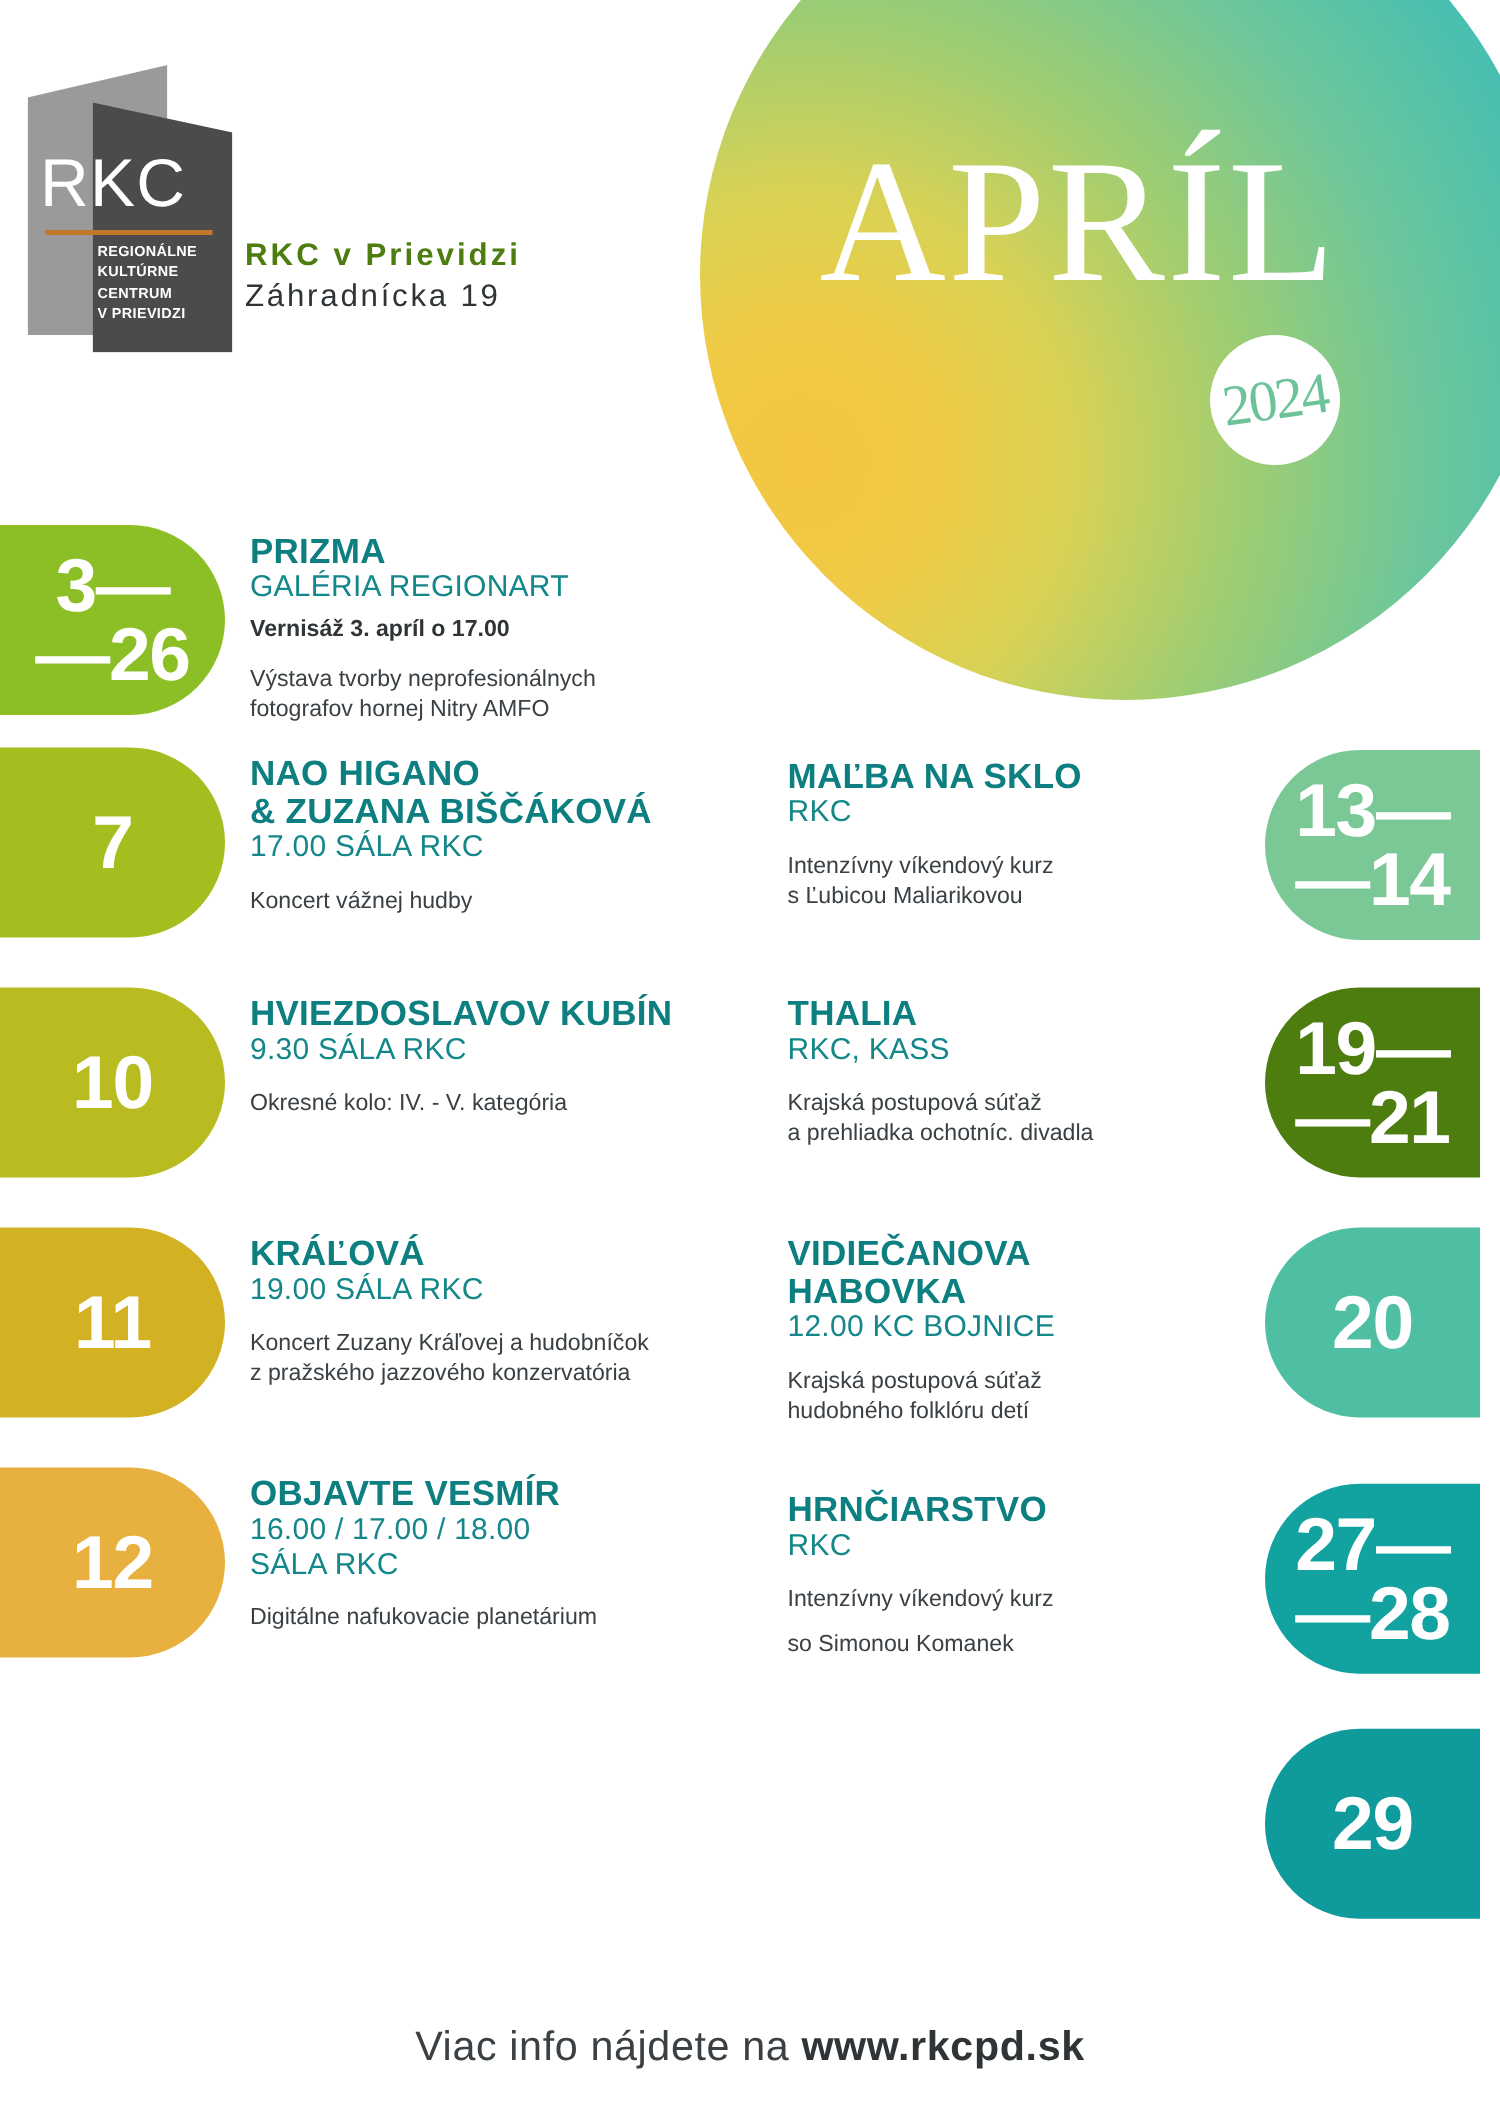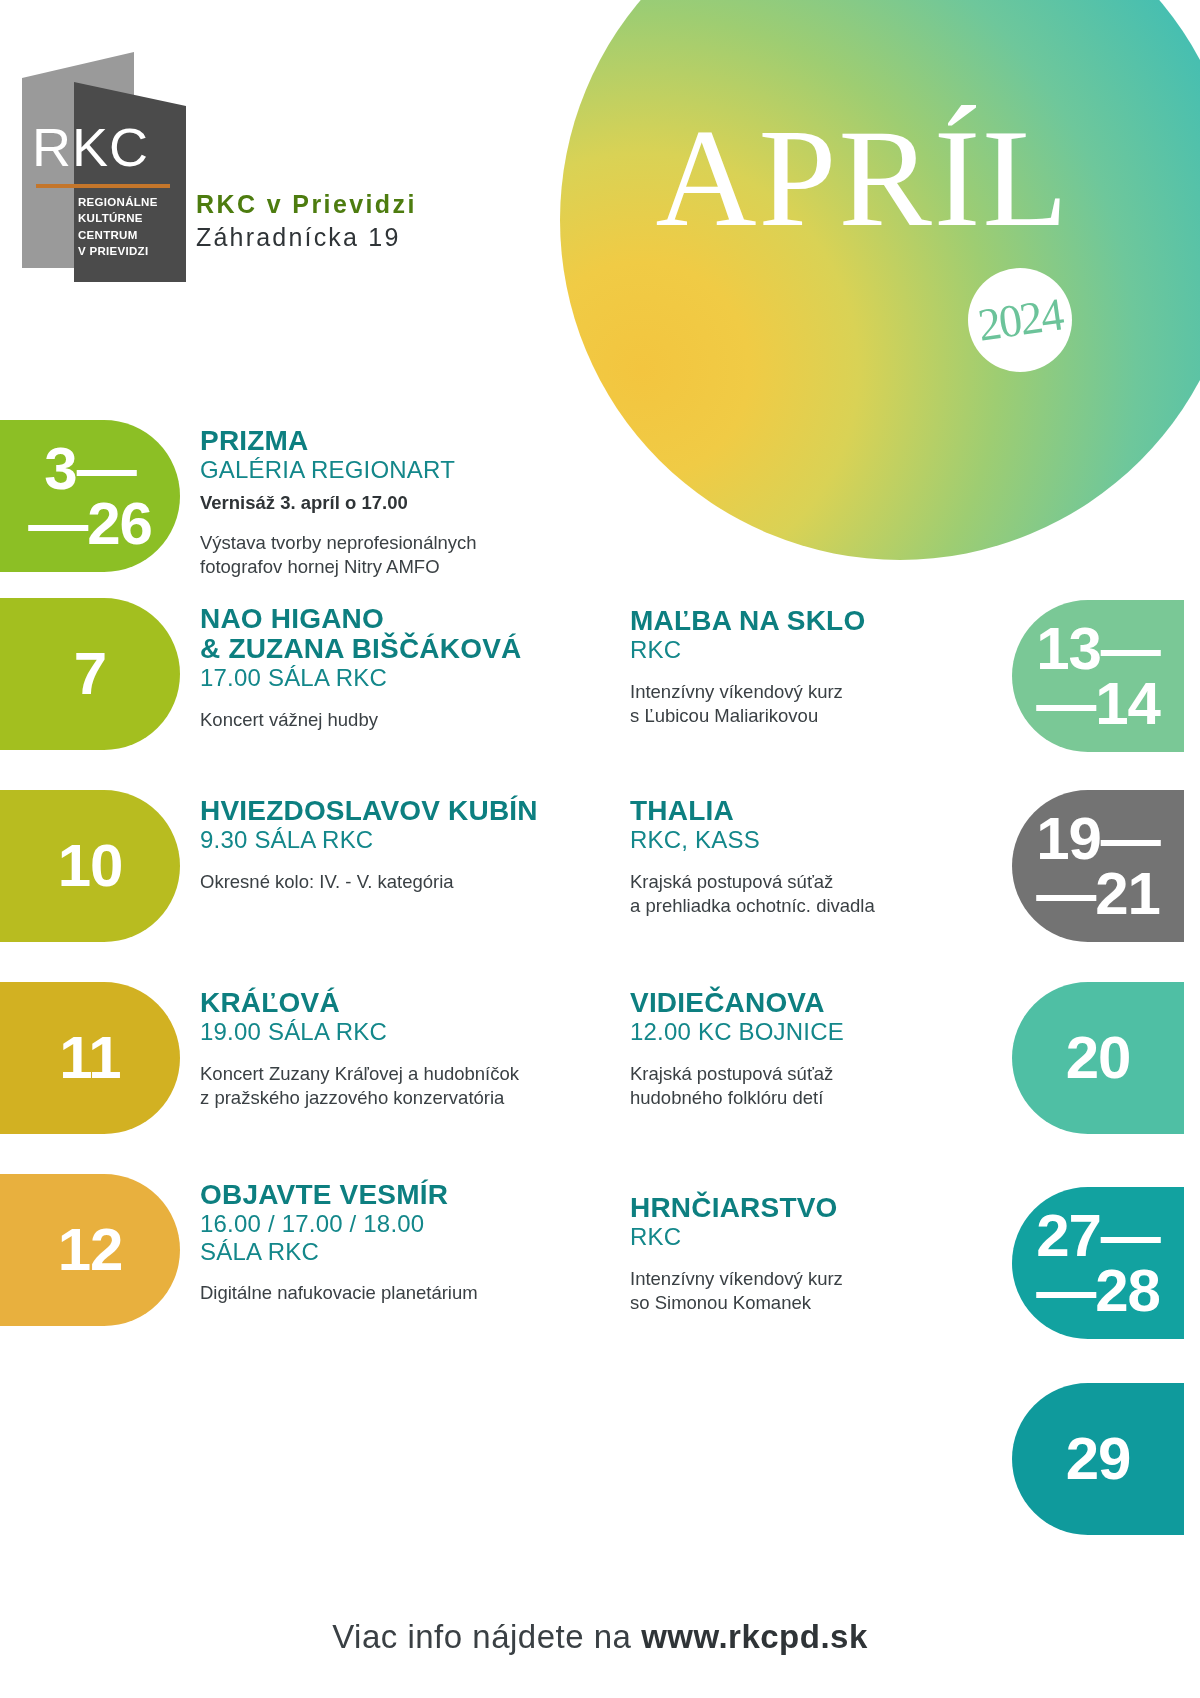--- a/index.html
+++ b/index.html
@@ -222,50 +222,51 @@
           <div class="dnum"><span>13—</span><span class="d2">—14</span></div>
         </div>
         <div class="txt right">
           <div class="t-title">MAĽBA NA SKLO</div>
           <div class="t-sub">RKC</div>
           <div class="t-desc">Intenzívny víkendový kurz</div>
           <div class="t-desc" style="margin-top: 0px;">s Ľubicou Maliarikovou</div>
         </div>
       </div>
       <div class="ev" style="height: 192px;">
-        <div class="pill right" style="background: #737373;">
+        <div class="pill right" style="background: #4d7c0f;">
           <div class="dnum"><span>19—</span><span class="d2">—21</span></div>
         </div>
         <div class="txt right">
           <div class="t-title">THALIA</div>
           <div class="t-sub">RKC, KASS</div>
           <div class="t-desc">Krajská postupová súťaž</div>
           <div class="t-desc" style="margin-top: 0px;">a prehliadka ochotníc. divadla</div>
         </div>
       </div>
       <div class="ev" style="height: 205px;">
         <div class="pill right" style="background: rgb(79, 191, 164);">
           <div class="dnum"><span>20</span></div>
         </div>
         <div class="txt right">
           <div class="t-title">VIDIEČANOVA</div>
+          <div class="t-title">HABOVKA</div>
           <div class="t-sub">12.00 KC BOJNICE</div>
           <div class="t-desc">Krajská postupová súťaž</div>
           <div class="t-desc" style="margin-top: 0px;">hudobného folklóru detí</div>
         </div>
       </div>
       <div class="ev" style="height: 196px;">
         <div class="pill right" style="background: rgb(18, 162, 160);">
           <div class="dnum"><span>27—</span><span class="d2">—28</span></div>
         </div>
         <div class="txt right">
           <div class="t-title">HRNČIARSTVO</div>
           <div class="t-sub">RKC</div>
           <div class="t-desc">Intenzívny víkendový kurz</div>
-          <div class="t-desc" style="margin-top: 0px;">so Simonou Komanek</div>
+          <div class="t-desc" style="margin-top: 12px;">so Simonou Komanek</div>
         </div>
       </div>
       <div class="ev" style="height: 190px;">
         <div class="pill right" style="background: rgb(15, 154, 156);">
           <div class="dnum"><span>29</span></div>
         </div>
       </div>
     </div>
 </div>
 

